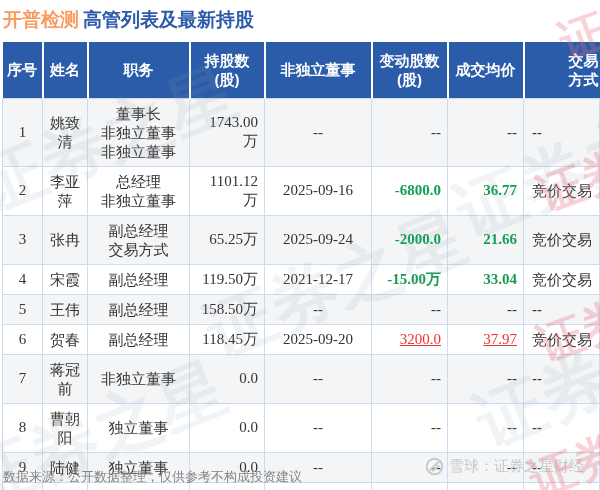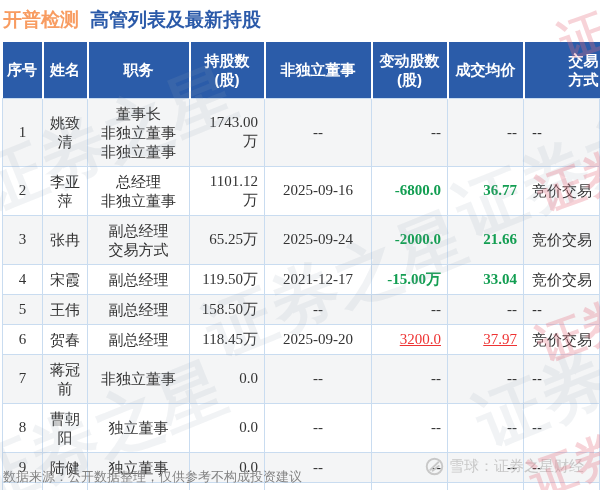--- a/index.html
+++ b/index.html
@@ -3,21 +3,21 @@
 <meta charset="utf-8">
 <style>
   :root{
     --header-bg:#2b5ca9; --title-stock:#f89c61; --title-sub:#2b5aa9;
     --down-green:#139e52; --up-red:#ee3333; --border:#c9dcf0; --stripe:#f4f5f6;
   }
   *{margin:0;padding:0;box-sizing:border-box;}
   body{font-family:"Liberation Sans","DejaVu Sans",sans-serif;background:#fff;}
   .page{position:relative;width:600px;height:490px;background:#fff;overflow:hidden;}
   .title{position:absolute;left:3px;top:7px;font-size:19px;font-weight:bold;white-space:nowrap;}
-  .title .stock{color:var(--title-stock);margin-right:11px;}
+  .title .stock{color:var(--title-stock);margin-right:4px;}
   .title .sub{color:var(--title-sub);}
   table{position:absolute;left:2px;top:42px;width:597px;border-collapse:collapse;table-layout:fixed;}
   th{background:var(--header-bg);color:#fff;font-size:15px;font-weight:bold;text-align:center;
      vertical-align:middle;height:56px;line-height:19px;border-right:2px solid #fff;padding:2px 1px;}
   th:last-child{border-right:none;padding-left:44px;}
   td{font-size:15px;color:#333;border:1px solid var(--border);padding:5px 6px;line-height:19px;
      vertical-align:middle;background:#fff;}
   tr.odd td{background:var(--stripe);}
   td.c{text-align:center;}
   td.r{text-align:right;}

